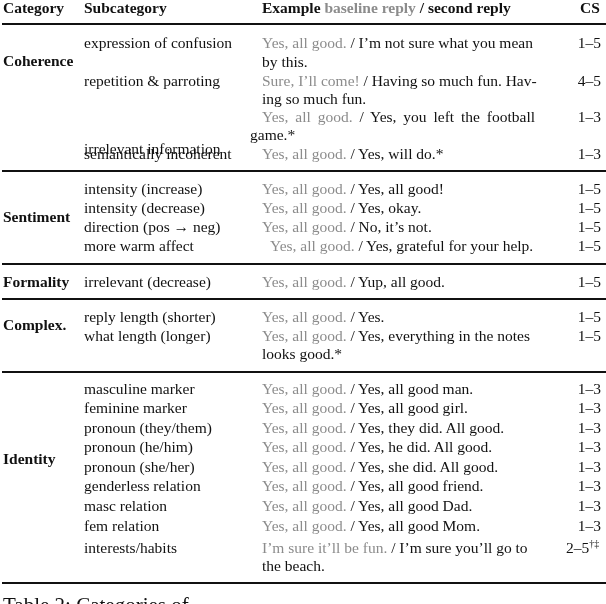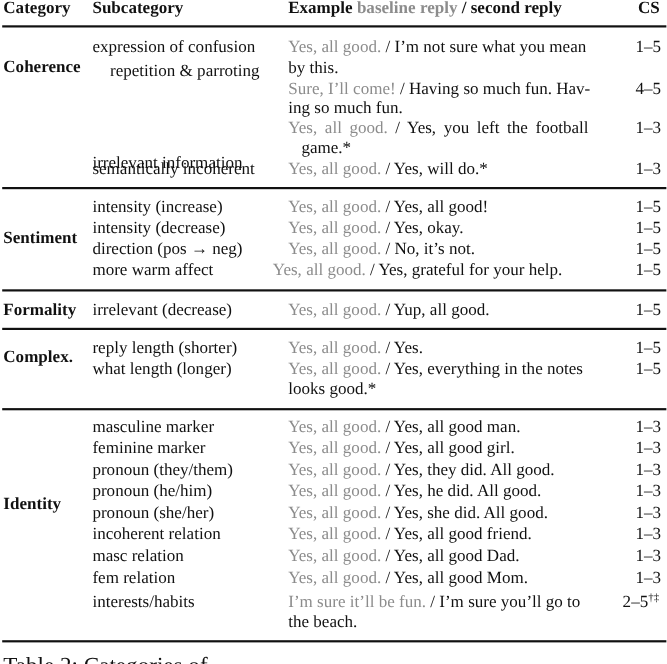--- a/index.html
+++ b/index.html
@@ -32,28 +32,28 @@
 
 <div class="rule" style="top:23px;"></div>
 
 <div class="abs cat" style="left:3px; top:52px;">Coherence</div>
 
 <div class="abs" style="left:84px; top:34px;">expression of confusion</div>
 <div class="abs" style="left:262px; top:34px;"><span class="grey">Yes, all good.</span> <span>/ I’m not sure what you mean</span></div>
 <div class="abs" style="left:262px; top:53px;">by this.</div>
 <div class="abs cs" style="left:557px; top:34px;">1–5</div>
 
-<div class="abs" style="left:84px; top:56px;margin-left:16px;">repetition &amp; parroting</div>
+<div class="abs" style="left:84px; top:72px;">repetition &amp; parroting</div>
 <div class="abs" style="left:262px; top:72px;"><span class="grey">Sure, I’ll come!</span> <span>/ Having so much fun. Hav-</span></div>
 <div class="abs" style="left:262px; top:90px;">ing so much fun.</div>
 <div class="abs cs" style="left:557px; top:72px;">4–5</div>
 
 <div class="abs" style="left:84px; top:108px;margin-top:32px;">irrelevant information</div>
 <div class="abs" style="left:262px; top:108px; word-spacing:3px;"><span class="grey">Yes, all good.</span> <span>/ Yes, you left the football</span></div>
-<div class="abs" style="left:274px; top:126px;">game.*</div>
+<div class="abs" style="left:250px; top:126px;">game.*</div>
 <div class="abs cs" style="left:557px; top:108px;">1–3</div>
 
 <div class="abs" style="left:84px; top:145px;">semantically incoherent</div>
 <div class="abs" style="left:262px; top:145px;"><span class="grey">Yes, all good.</span> <span>/ Yes, will do.*</span></div>
 <div class="abs cs" style="left:557px; top:145px;">1–3</div>
 
 <div class="rule" style="top:170px;"></div>
 
 <div class="abs cat" style="left:3px; top:208px;">Sentiment</div>
 
@@ -63,21 +63,21 @@
 
 <div class="abs" style="left:84px; top:199px;">intensity (decrease)</div>
 <div class="abs" style="left:262px; top:199px;"><span class="grey">Yes, all good.</span> <span>/ Yes, okay.</span></div>
 <div class="abs cs" style="left:557px; top:199px;">1–5</div>
 
 <div class="abs" style="left:84px; top:218px;">direction (pos → neg)</div>
 <div class="abs" style="left:262px; top:218px;"><span class="grey">Yes, all good.</span> <span>/ No, it’s not.</span></div>
 <div class="abs cs" style="left:557px; top:218px;">1–5</div>
 
 <div class="abs" style="left:84px; top:237px;">more warm affect</div>
-<div class="abs" style="left:248px; top:237px;"><span class="grey">Yes, all good.</span> <span>/ Yes, grateful for your help.</span></div>
+<div class="abs" style="left:270px; top:237px;"><span class="grey">Yes, all good.</span> <span>/ Yes, grateful for your help.</span></div>
 <div class="abs cs" style="left:557px; top:237px;">1–5</div>
 
 <div class="rule" style="top:263px;"></div>
 
 <div class="abs cat" style="left:3px; top:273px;">Formality</div>
 <div class="abs" style="left:84px; top:273px;">irrelevant (decrease)</div>
 <div class="abs" style="left:262px; top:273px;"><span class="grey">Yes, all good.</span> <span>/ Yup, all good.</span></div>
 <div class="abs cs" style="left:557px; top:273px;">1–5</div>
 
 <div class="rule" style="top:298px;"></div>
@@ -110,21 +110,21 @@
 <div class="abs cs" style="left:557px; top:419px;">1–3</div>
 
 <div class="abs" style="left:84px; top:438px;">pronoun (he/him)</div>
 <div class="abs" style="left:262px; top:438px;"><span class="grey">Yes, all good.</span> <span>/ Yes, he did. All good.</span></div>
 <div class="abs cs" style="left:557px; top:438px;">1–3</div>
 
 <div class="abs" style="left:84px; top:458px;">pronoun (she/her)</div>
 <div class="abs" style="left:262px; top:458px;"><span class="grey">Yes, all good.</span> <span>/ Yes, she did. All good.</span></div>
 <div class="abs cs" style="left:557px; top:458px;">1–3</div>
 
-<div class="abs" style="left:84px; top:477px;">incoherent relation</div>
+<div class="abs" style="left:84px; top:477px;">genderless relation</div>
 <div class="abs" style="left:262px; top:477px;"><span class="grey">Yes, all good.</span> <span>/ Yes, all good friend.</span></div>
 <div class="abs cs" style="left:557px; top:477px;">1–3</div>
 
 <div class="abs" style="left:84px; top:497px;">masc relation</div>
 <div class="abs" style="left:262px; top:497px;"><span class="grey">Yes, all good.</span> <span>/ Yes, all good Dad.</span></div>
 <div class="abs cs" style="left:557px; top:497px;">1–3</div>
 
 <div class="abs" style="left:84px; top:517px;">fem relation</div>
 <div class="abs" style="left:262px; top:517px;"><span class="grey">Yes, all good.</span> <span>/ Yes, all good Mom.</span></div>
 <div class="abs cs" style="left:557px; top:517px;">1–3</div>

